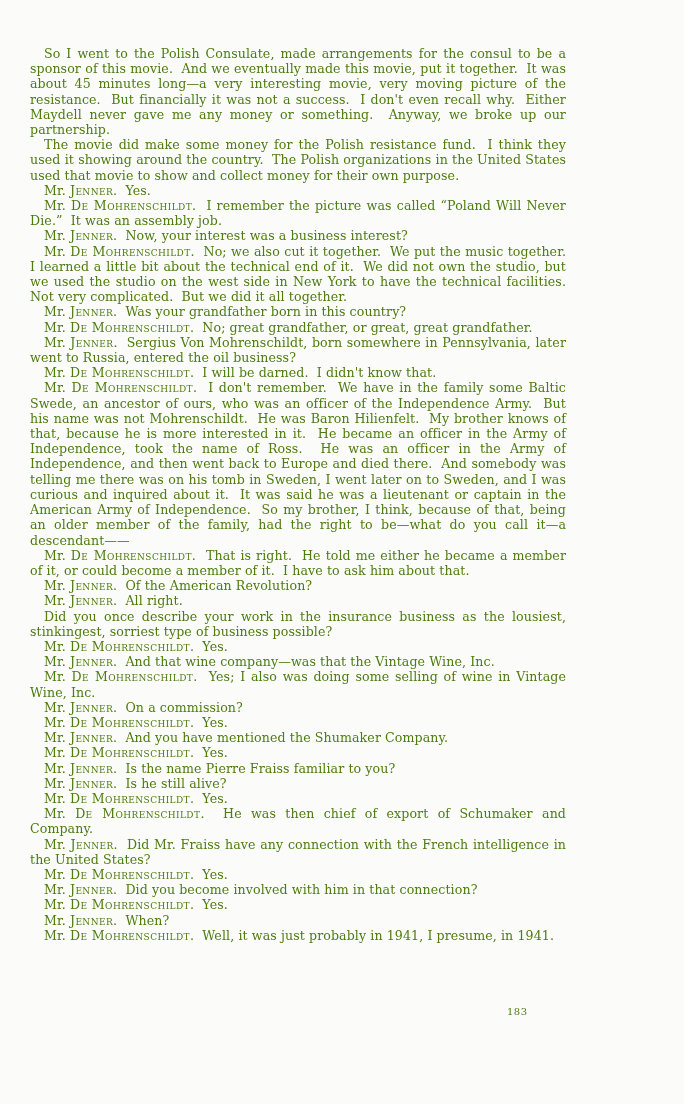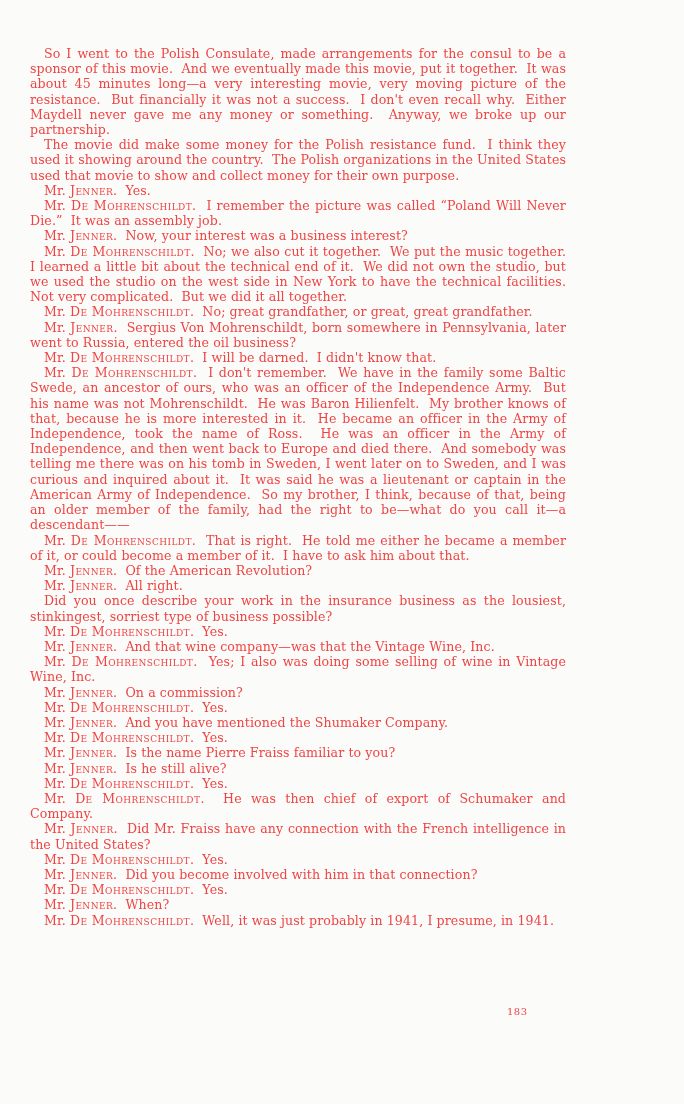--- a/index.html
+++ b/index.html
@@ -39,28 +39,29 @@
     left: 507px;
     top: 1006px;
     font-size: 10px;
     font-weight: normal;
     letter-spacing: 0.5px;
   }
 </style>
 </head>
 <body>
 
-<div class="page" style="background: rgb(251, 251, 249); color: #ef4444;">
+<div class="page" style="background: rgb(251, 251, 249); color: #4d7c0f;">
   <div class="text-block">
       <p class="para"><span>So I went to the Polish Consulate, made arrangements for the consul to be a sponsor of this movie.  And we eventually made this movie, put it together.  It was about 45 minutes long—a very interesting movie, very moving picture of the resistance.  But financially it was not a success.  I don't even recall why.  Either Maydell never gave me any money or something.  Anyway, we broke up our partnership.</span></p>
       <p class="para"><span>The movie did make some money for the Polish resistance fund.  I think they used it showing around the country.  The Polish organizations in the United States used that movie to show and collect money for their own purpose.</span></p>
       <p class="para"><span class="speaker"><span>Mr.</span> <span class="smallcaps">Jenner</span></span>.  <span>Yes.</span></p>
       <p class="para"><span class="speaker"><span>Mr.</span> <span class="smallcaps">De Mohrenschildt</span></span>.  <span>I remember the picture was called “Poland Will Never Die.”  It was an assembly job.</span></p>
       <p class="para"><span class="speaker"><span>Mr.</span> <span class="smallcaps">Jenner</span></span>.  <span>Now, your interest was a business interest?</span></p>
       <p class="para"><span class="speaker"><span>Mr.</span> <span class="smallcaps">De Mohrenschildt</span></span>.  <span>No; we also cut it together.  We put the music together.  I learned a little bit about the technical end of it.  We did not own the studio, but we used the studio on the west side in New York to have the technical facilities.  Not very complicated.  But we did it all together.</span></p>
+      <p class="para"><span class="speaker"><span>Mr.</span> <span class="smallcaps">Jenner</span></span>.  <span>Was your grandfather born in this country?</span></p>
       <p class="para"><span class="speaker"><span>Mr.</span> <span class="smallcaps">De Mohrenschildt</span></span>.  <span>No; great grandfather, or great, great grandfather.</span></p>
       <p class="para"><span class="speaker"><span>Mr.</span> <span class="smallcaps">Jenner</span></span>.  <span>Sergius Von Mohrenschildt, born somewhere in Pennsylvania, later went to Russia, entered the oil business?</span></p>
       <p class="para"><span class="speaker"><span>Mr.</span> <span class="smallcaps">De Mohrenschildt</span></span>.  <span>I will be darned.  I didn't know that.</span></p>
       <p class="para"><span class="speaker"><span>Mr.</span> <span class="smallcaps">De Mohrenschildt</span></span>.  <span>I don't remember.  We have in the family some Baltic Swede, an ancestor of ours, who was an officer of the Independence Army.  But his name was not Mohrenschildt.  He was Baron Hilienfelt.  My brother knows of that, because he is more interested in it.  He became an officer in the Army of Independence, took the name of Ross.  He was an officer in the Army of Independence, and then went back to Europe and died there.  And somebody was telling me there was on his tomb in Sweden, I went later on to Sweden, and I was curious and inquired about it.  It was said he was a lieutenant or captain in the American Army of Independence.  So my brother, I think, because of that, being an older member of the family, had the right to be—what do you call it—a descendant——</span></p>
       <p class="para"><span class="speaker"><span>Mr.</span> <span class="smallcaps">De Mohrenschildt</span></span>.  <span>That is right.  He told me either he became a member of it, or could become a member of it.  I have to ask him about that.</span></p>
       <p class="para"><span class="speaker"><span>Mr.</span> <span class="smallcaps">Jenner</span></span>.  <span>Of the American Revolution?</span></p>
       <p class="para"><span class="speaker"><span>Mr.</span> <span class="smallcaps">Jenner</span></span>.  <span>All right.</span></p>
       <p class="para"><span>Did you once describe your work in the insurance business as the lousiest, stinkingest, sorriest type of business possible?</span></p>
       <p class="para"><span class="speaker"><span>Mr.</span> <span class="smallcaps">De Mohrenschildt</span></span>.  <span>Yes.</span></p>
       <p class="para"><span class="speaker"><span>Mr.</span> <span class="smallcaps">Jenner</span></span>.  <span>And that wine company—was that the Vintage Wine, Inc.</span></p>

